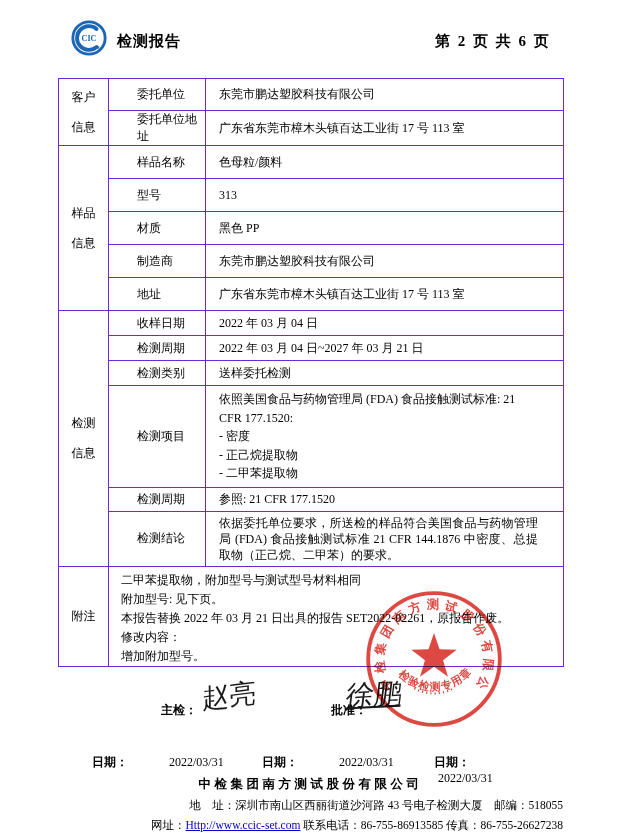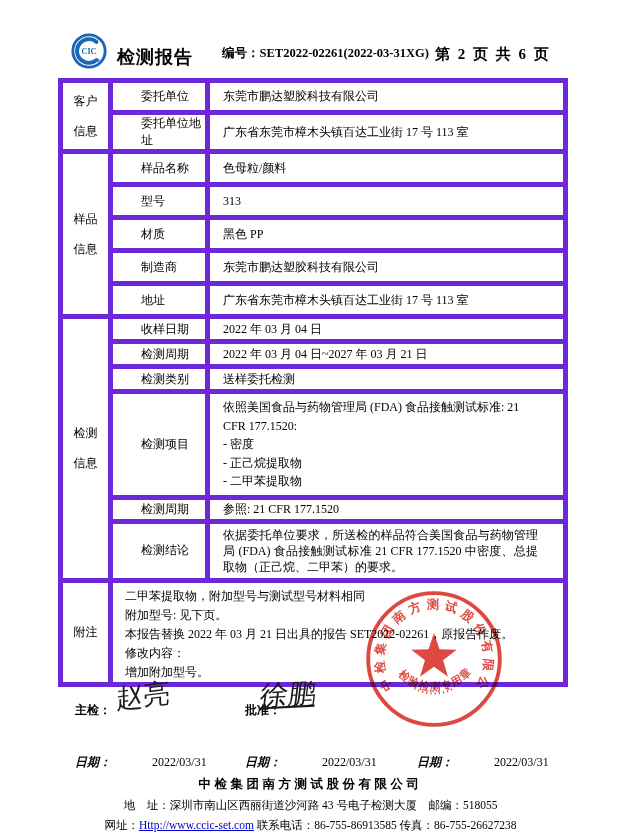--- a/index.html
+++ b/index.html
@@ -10,33 +10,33 @@
     background:#ffffff;
     font-family:"Liberation Serif","DejaVu Serif",serif;
     color:#000;
     font-size:12px;
     overflow:hidden;
     margin:0 auto;
   }
   .content { position:absolute; left:58px; top:0; width:505px; }
 
   
-  .header { position:absolute; left:0; top:17px; width:505px; height:78px; }
+  .header { position:absolute; left:0; top:4px; width:505px; height:78px; }
   .logo { position:absolute; left:12px; top:15px; width:38px; height:38px; }
-  .hdr-title { position:absolute; left:59px; top:28px; font-weight:bold; font-size:18px; letter-spacing:1px; }
+  .hdr-title { position:absolute; left:59px; top:28px; font-weight:bold; font-size:15px; letter-spacing:1px; }
   .hdr-no { position:absolute; left:164px; top:28px; font-weight:bold; font-size:12.5px; }
   .hdr-page { position:absolute; left:377px; top:28px; font-weight:bold; font-size:15px; letter-spacing:2px; }
 
   
   table.report {
     position:absolute; left:0; top:78px;
     width:505px; border-collapse:collapse; table-layout:fixed;
     font-size:12px;
   }
-  table.report td { border:5px solid #6d28d9; vertical-align:middle; }
+  table.report td { border:1px solid #6d28d9; vertical-align:middle; }
   td.sec { text-align:center; line-height:30px; }
   td.lbl { padding-left:28px; }
   td.val { padding-left:13px; padding-right:25px; }
   tr.h32 { height:32px; }
   tr.h33 { height:33px; }
   tr.h25 { height:25px; }
   tr.h93 { height:93px; }
   tr.h24 { height:24px; }
   tr.h48 { height:48px; }
   tr.h96 { height:96px; }
@@ -47,50 +47,49 @@
   
   .sig-area { position:absolute; left:0; top:676px; width:505px; }
   .sig-row, .date-row { display:flex; }
   .sig-col { position:relative; }
   .sig-col.c1 { width:170px; } .sig-col.c2 { width:172px; } .sig-col.c3 { width:163px; }
   .role { position:absolute; left:17px; top:26px; font-weight:bold; font-size:12px; }
   .sig-name { position:absolute; left:58px; top:2px; font-size:27px; color:#1a1a1a;
               transform:rotate(-7deg) skewX(-6deg); white-space:nowrap; }
   .sig-name.approver { left:32px; top:0px; font-size:28px; transform:rotate(-3deg) skewX(-10deg); text-decoration:underline; }
   .sig-scribble { position:absolute; left:52px; top:6px; }
-  .sig-row { height:64px; }
+  .sig-row { height:64px;justify-content:center; }
   .date-row { margin-top:14px; }
-  .date-lbl { font-weight:bold; margin-left:17px;font-style:italic; }
+  .date-lbl { font-weight:bold; margin-left:34px; }
   .date-val { margin-left:38px; }
 
   
   .stamp { position:absolute; left:364px; top:589px; width:140px; height:140px;
            mix-blend-mode:multiply; opacity:0.88; pointer-events:none; }
 
   
   .footer { position:absolute; left:0; top:776px; width:505px; text-align:center; }
   .f-company { font-weight:bold; font-size:12.5px; letter-spacing:3.5px; }
-  .f-line { font-size:11.5px; margin-top:5px; }
+  .f-line { font-size:11.5px; margin-top:5px;text-align:right; }
   .f-url { color:#0000cc; text-decoration:underline; cursor:pointer; }
 </style>
 </head>
 <body>
 
 <div class="page">
   <div class="content">
 
     <div class="header">
       <svg class="logo" viewBox="0 0 40 40">
         <circle cx="20" cy="20" r="17" fill="none" stroke="#1b66b5" stroke-width="3"></circle>
         <path d="M 28,10.5 A 12.5,12.5 0 1 0 28,29.5" fill="none" stroke="#1b66b5" stroke-width="4" stroke-linecap="round"></path>
         <path d="M 28,29.5 l 3.2,-0.8 l -1.4,3.2 z" fill="#1b66b5"></path>
         <text x="20" y="23.5" text-anchor="middle" font-size="8.5" font-weight="bold" fill="#1b66b5" font-family="'Liberation Serif',serif">CIC</text>
       </svg>
       <div class="hdr-title">检测报告</div>
-      <div class="hdr-no"><span>编号：</span><span>SET2022-02261(2022-03-31XG)</span></div>
       <div class="hdr-page">第 2 页 共 6 页</div>
     </div>
 
     <table class="report">
       <colgroup>
           <col style="width:50px">
           <col style="width:97px">
           <col style="width:358px">
         </colgroup>
 
@@ -157,21 +156,21 @@
           <div>- 正己烷提取物</div>
           <div>- 二甲苯提取物</div>
         </td>
       </tr>
       <tr class="h24">
         <td class="lbl">检测周期</td>
         <td class="val">参照: 21 CFR 177.1520</td>
       </tr>
       <tr class="h48">
         <td class="lbl">检测结论</td>
-        <td class="val just">依据委托单位要求，所送检的样品符合美国食品与药物管理局 (FDA) 食品接触测试标准 21 CFR 177.1520 中密度、总提取物（正己烷、二甲苯）的要求。</td>
+        <td class="val just">依据委托单位要求，所送检的样品符合美国食品与药物管理局 (FDA) 食品接触测试标准 21 CFR 144.1876 中密度、总提取物（正己烷、二甲苯）的要求。</td>
       </tr>
 
       <tr class="h96">
         <td class="sec">附注</td>
         <td class="notes-cell" colspan="2">
           <div>二甲苯提取物，附加型号与测试型号材料相同</div>
           <div>附加型号: 见下页。</div>
           <div>本报告替换 2022 年 03 月 21 日出具的报告 SET2022-02261，原报告作废。</div>
           <div>修改内容：</div>
           <div>增加附加型号。</div>

